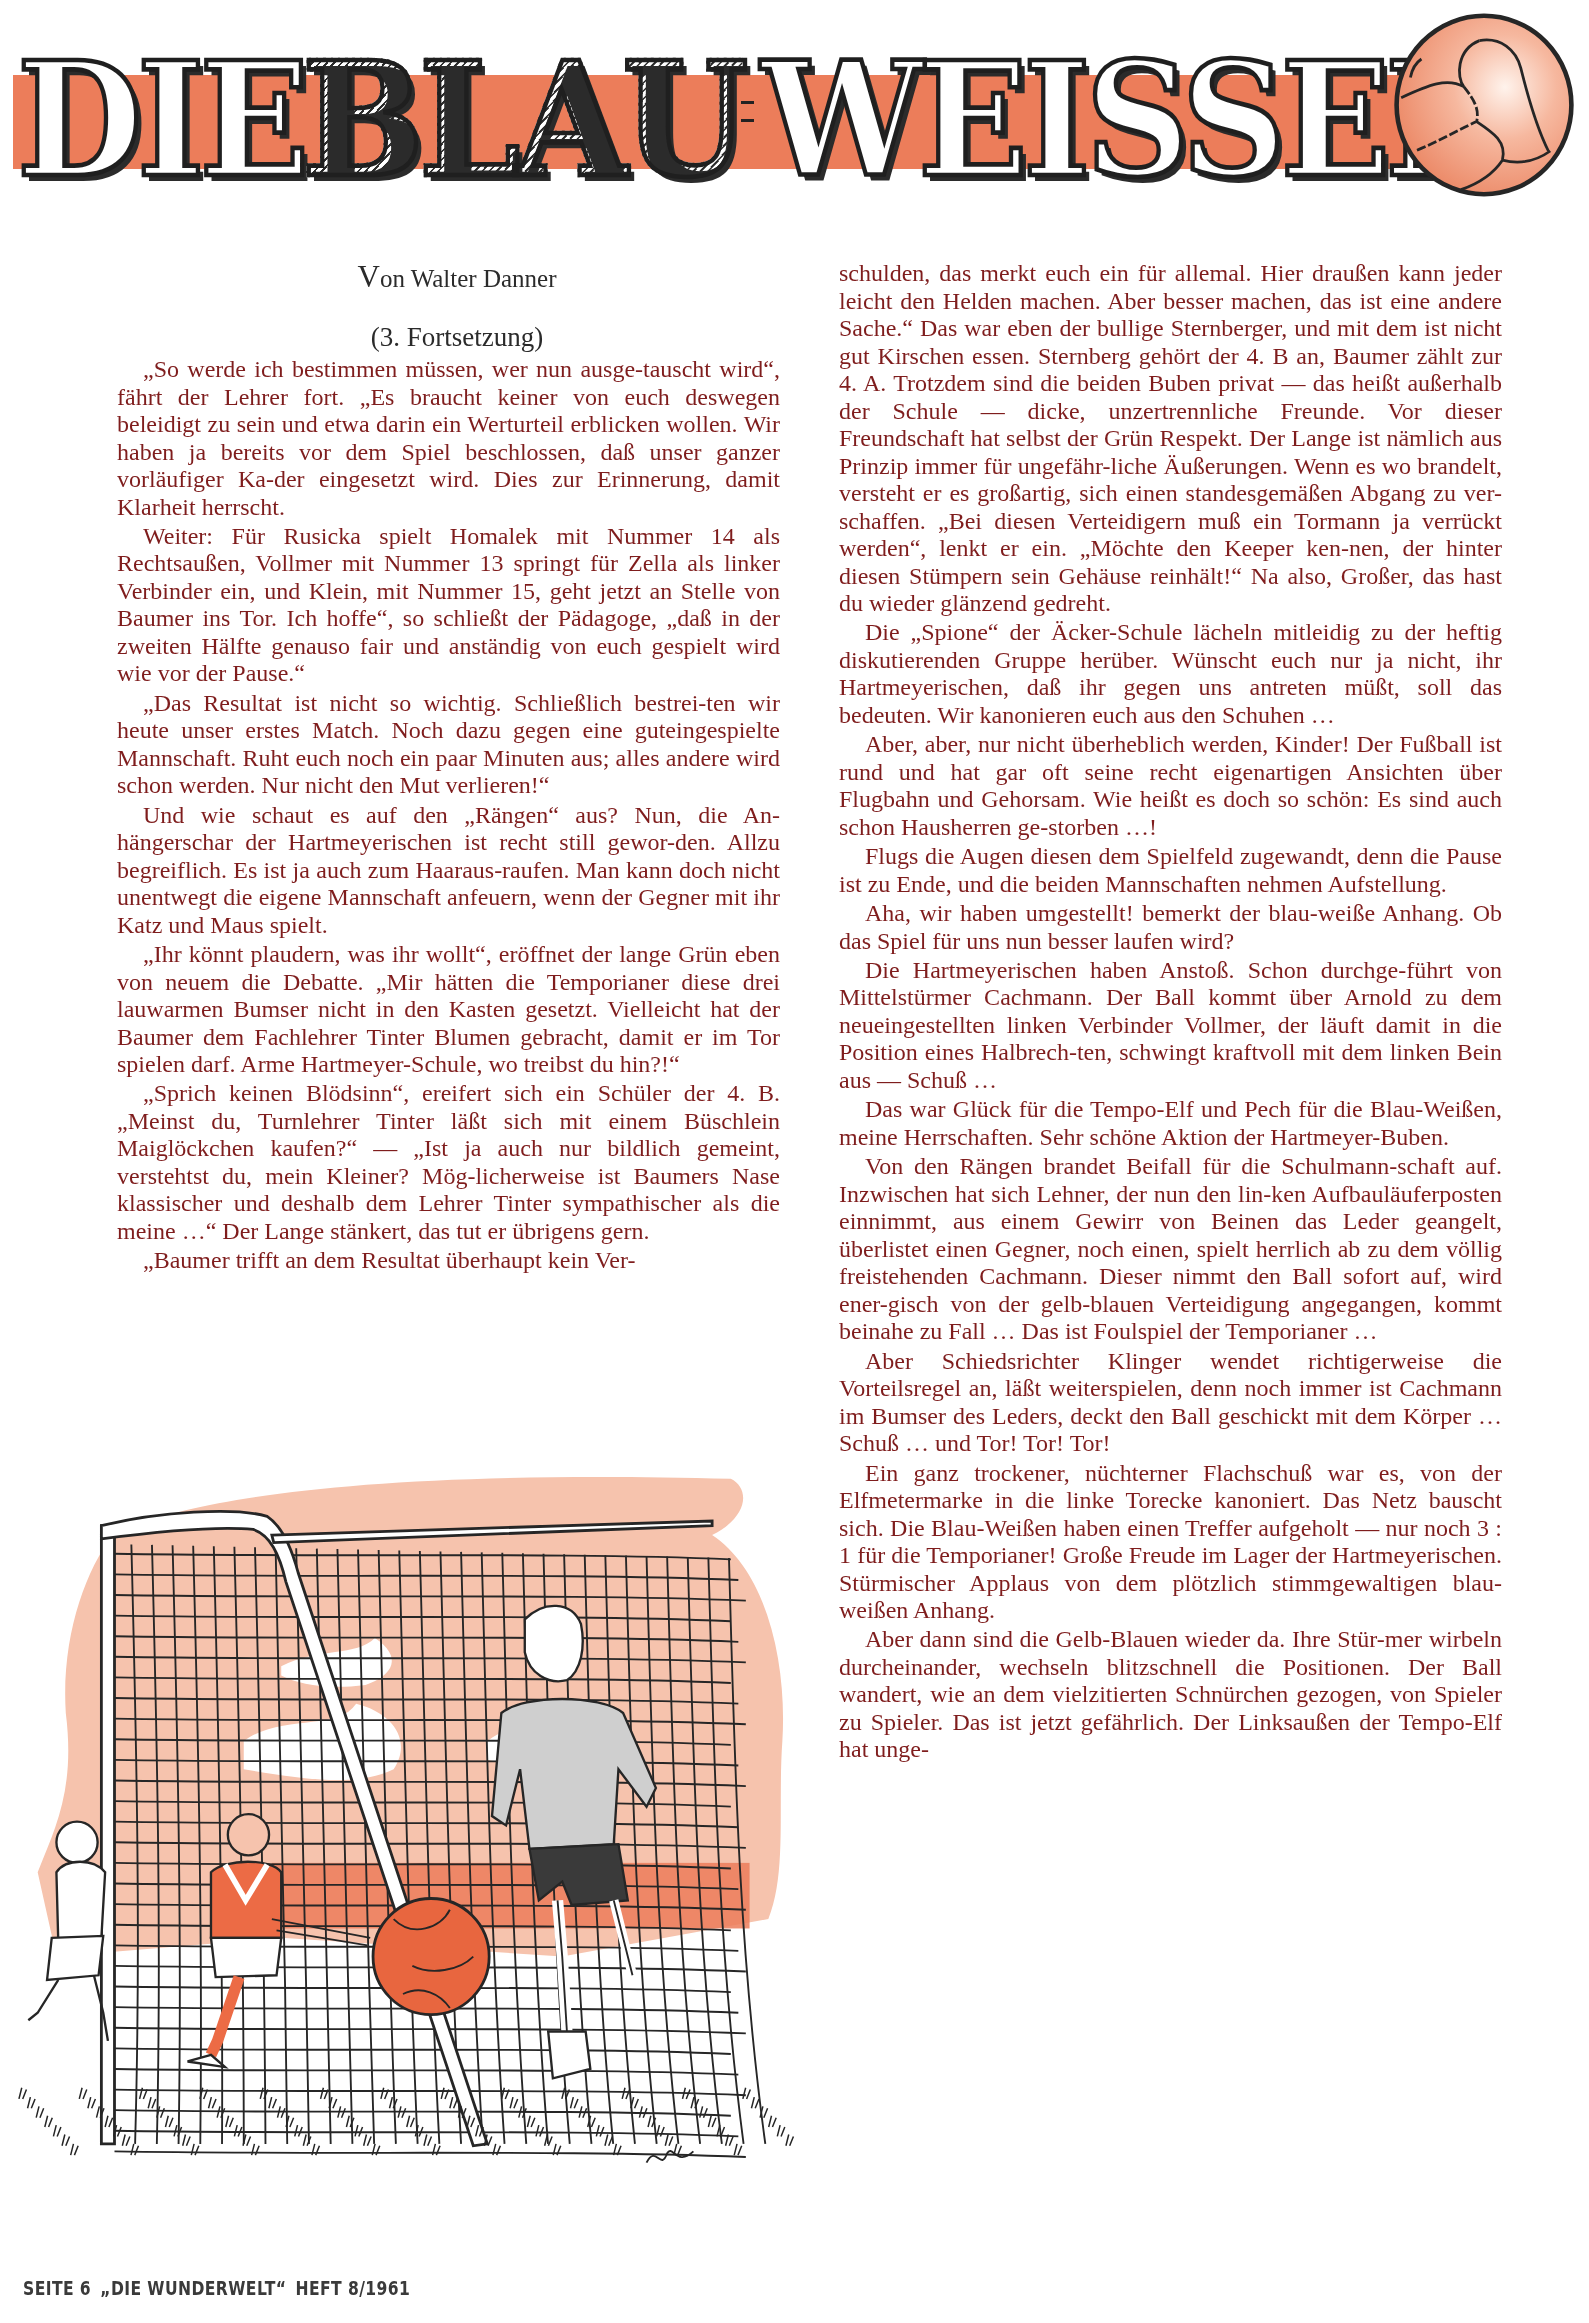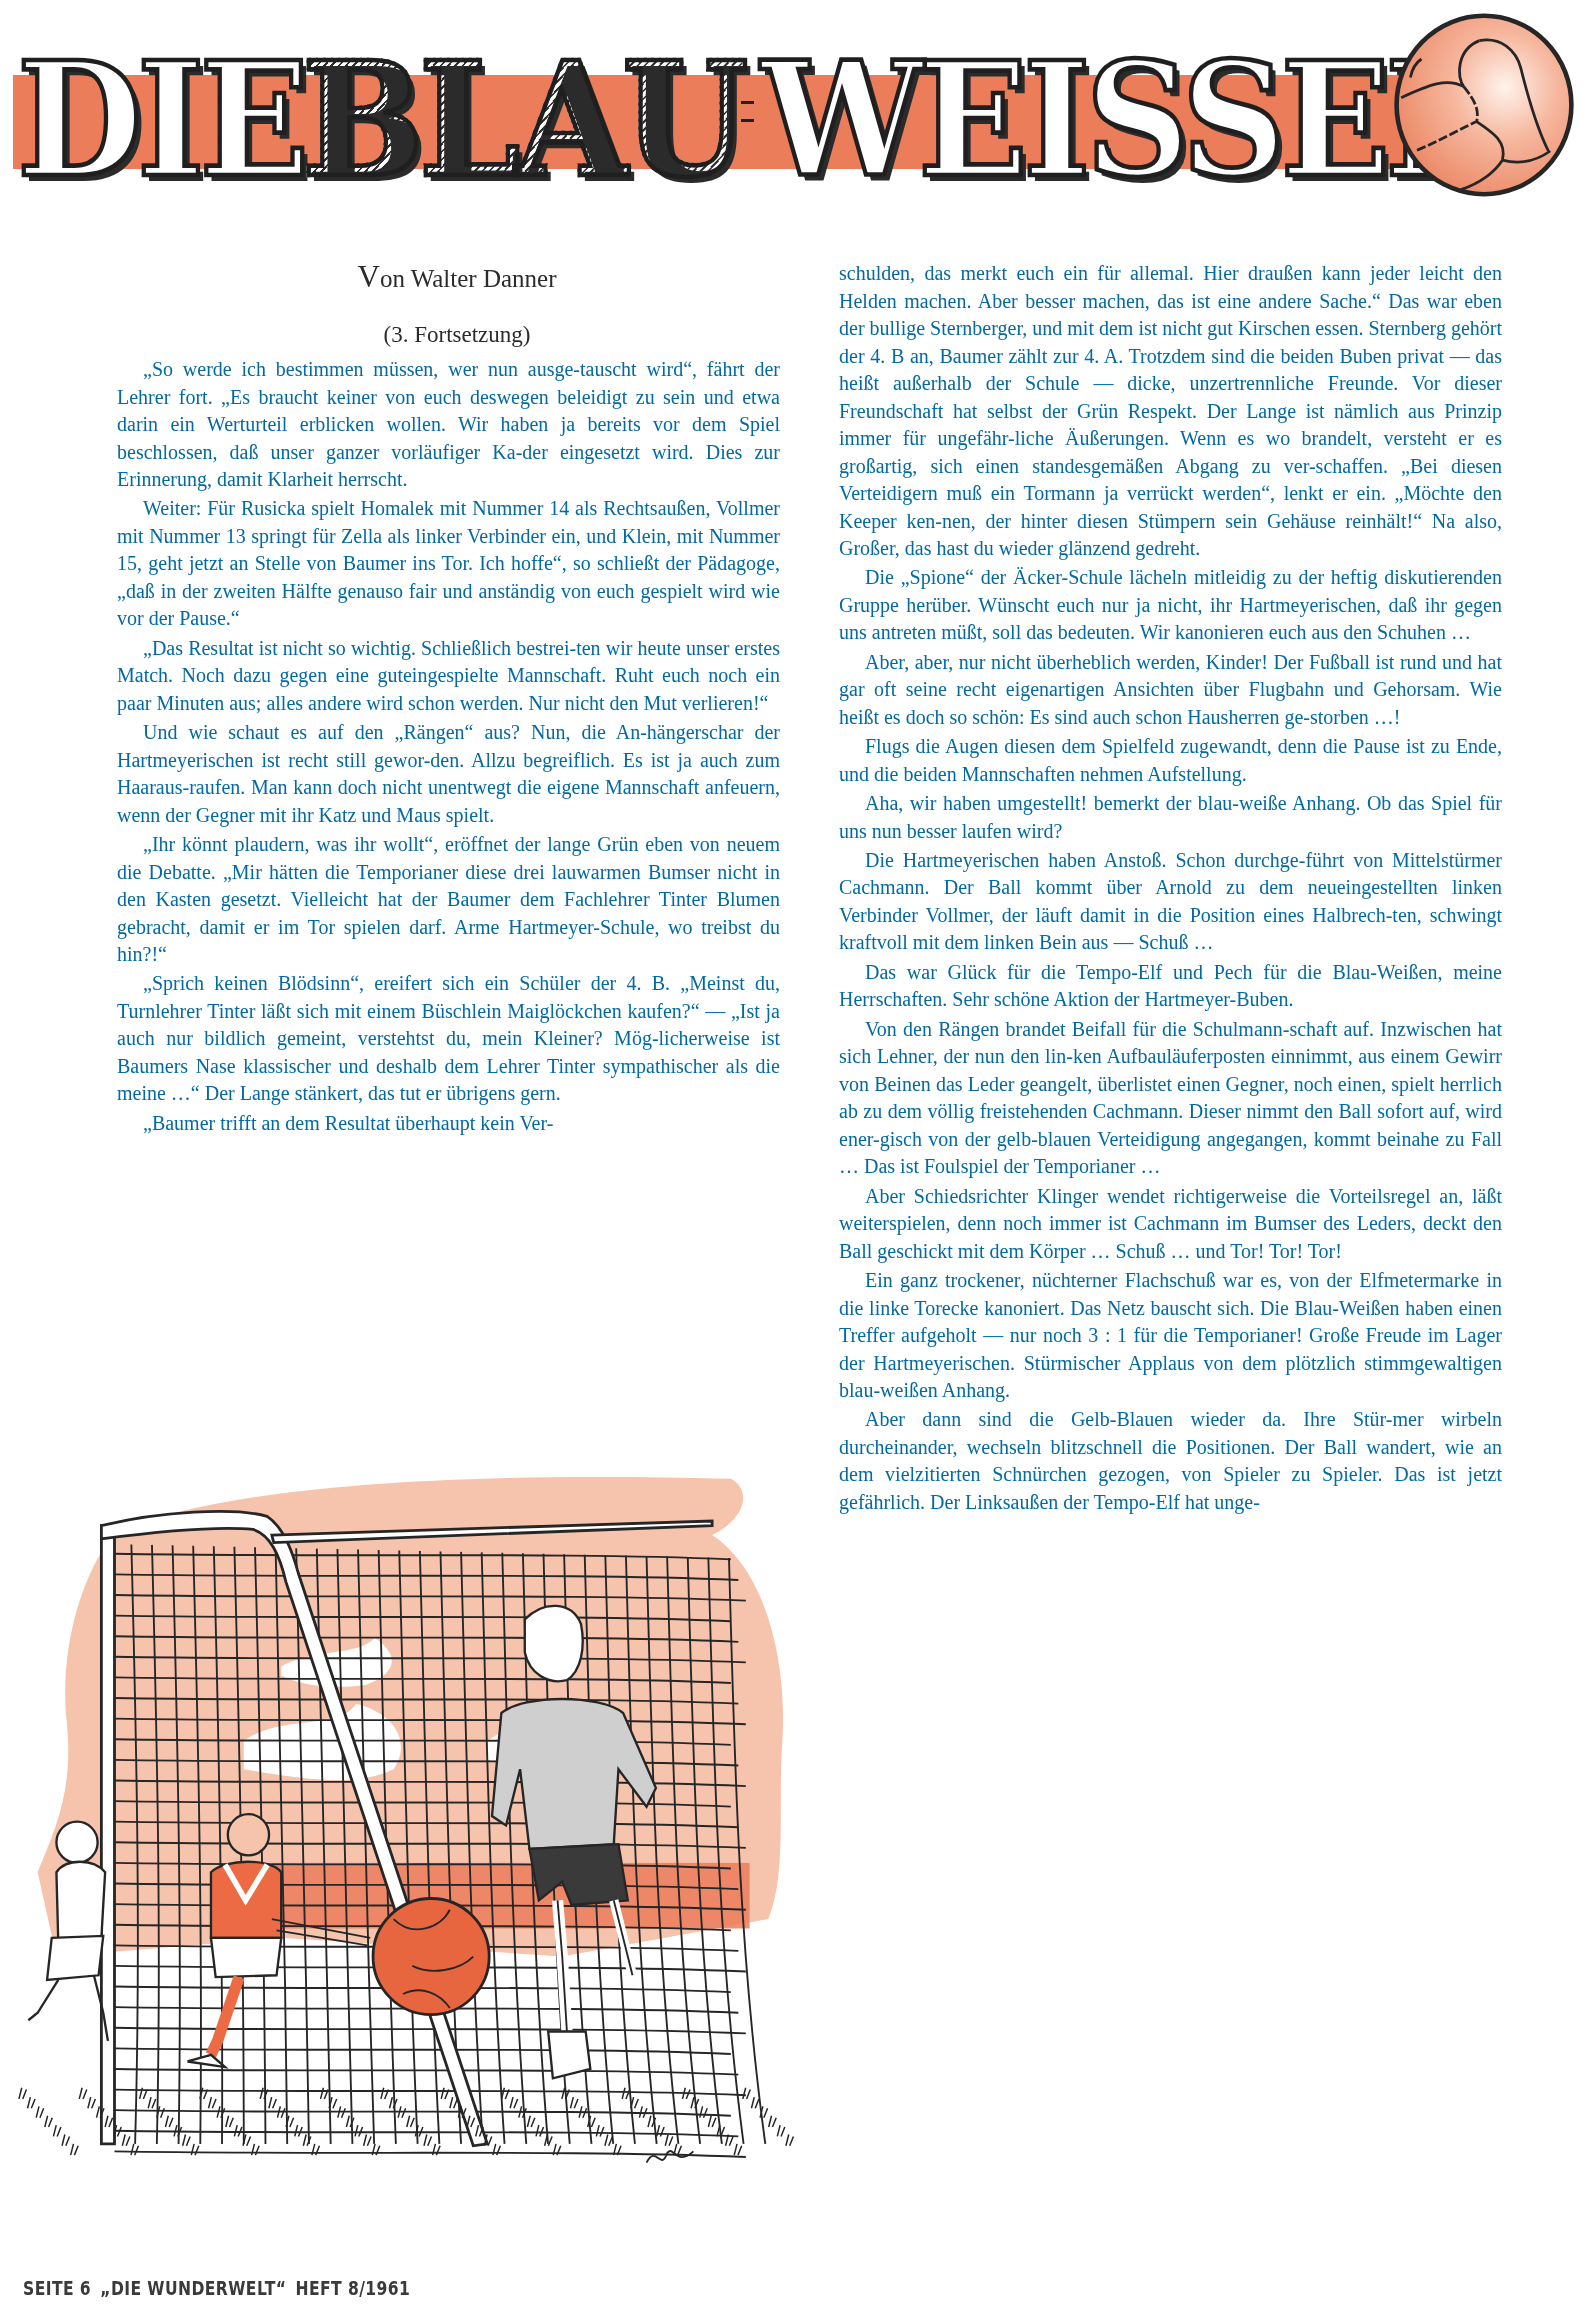--- a/index.html
+++ b/index.html
@@ -19,25 +19,25 @@
   .title-dash { position: absolute; left: 741px; top: 101px; width: 13px; height: 15px;
                 border-top: 3.7px solid #222; border-bottom: 3.7px solid #222; }
   .title-weissen { left: 761px; color: #ffffff; -webkit-text-stroke: 4.7px #1f1f1f; text-shadow: 5.6px 5.6px 0 #2b2b2b; }
   .title-ball { position: absolute; left: 1392px; top: 13px; width: 184px; height: 184px; }
 
   
   .byline { position: absolute; left: 126px; width: 662px; text-align: center;
             font-family: "Liberation Serif", "DejaVu Serif", serif; font-size: 25px; color: #2b2b2b; }
   .byline-author { top: 259px; }
   .byline-author .cap-v { font-size: 31px; }
-  .byline-part { top: 322px; font-size: 23px; }
+  .byline-part { top: 322px; font-size: 27px; }
 
   
   .column { position: absolute; font-family: "Liberation Serif", "DejaVu Serif", serif;
-            font-size: 20px; line-height: 27.5px; color: #0369a1; text-align: justify;
+            font-size: 24px; line-height: 27.5px; color: #7f1d1d; text-align: justify;
             hyphens: manual; }
   .column p { margin: 0 0 1.9px 0; text-indent: 26px; }
   .column p.no-indent { text-indent: 0; }
   .col-left  { left: 117px; top: 356px; width: 663px; }
   .col-right { left: 839px; top: 260px; width: 663px; }
 
   
   .illustration { position: absolute; left: 0; top: 1432px; width: 806px; height: 740px; }
 
   

